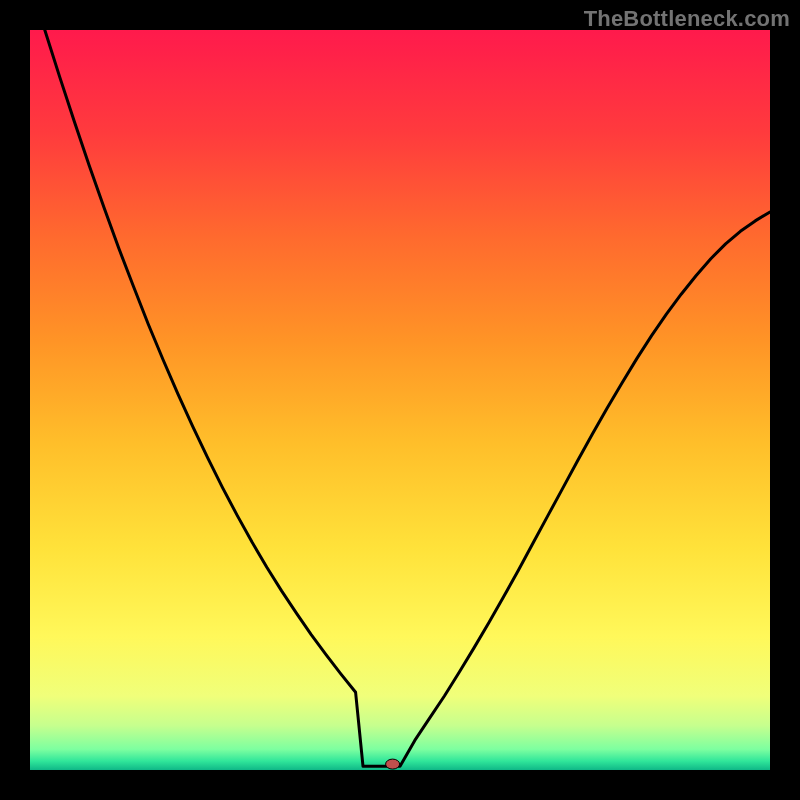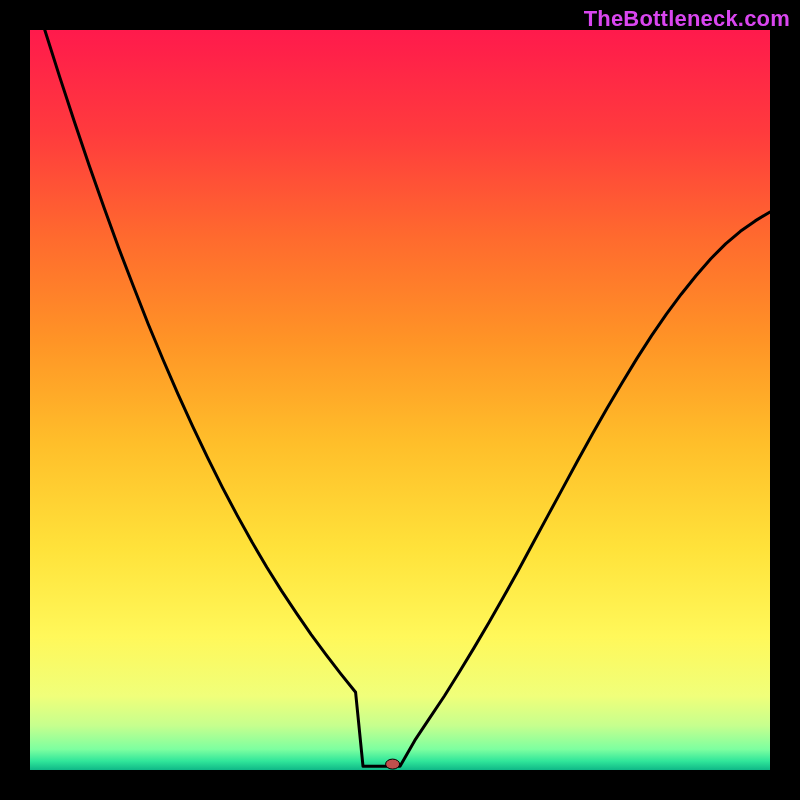--- a/index.html
+++ b/index.html
@@ -14,21 +14,21 @@
   .frame {
     position: relative;
     width: 800px;
     height: 800px;
     background: #000;
   }
   .watermark {
     position: absolute;
     top: 6px;
     right: 10px;
-    color: #d946ef;
+    color: #737373;
     font-size: 22px;
     font-weight: 600;
     letter-spacing: 0.2px;
     z-index: 5;
     user-select: none;
   }
   .plot-wrap {
     position: absolute;
     left: 30px;
     top: 30px;

